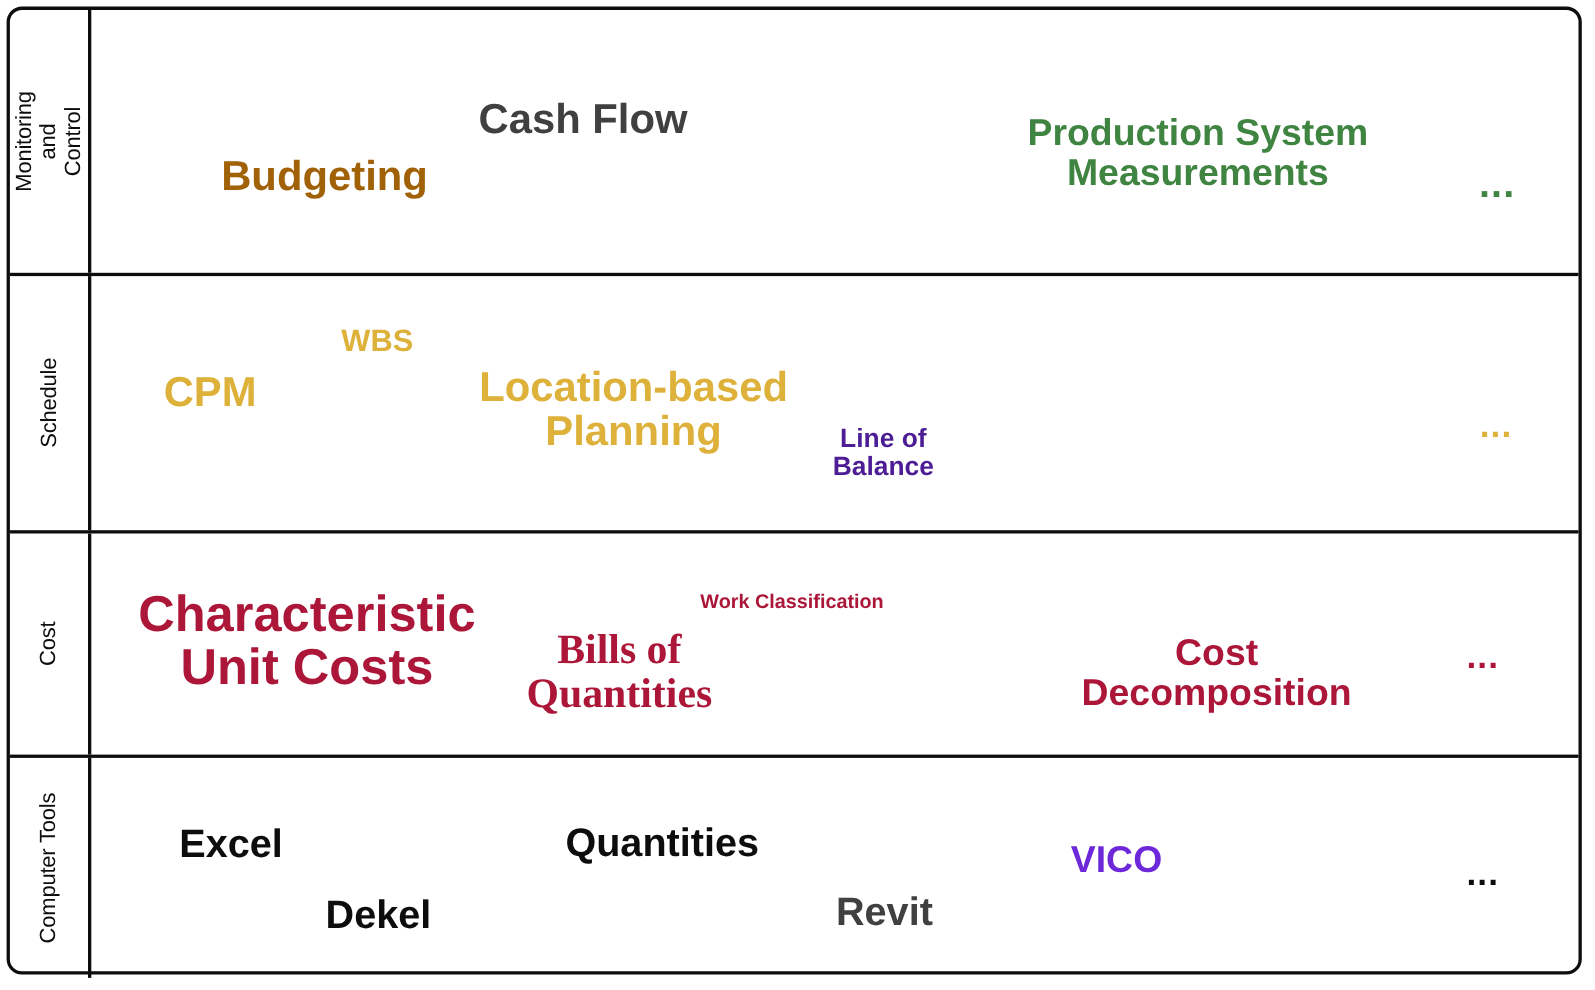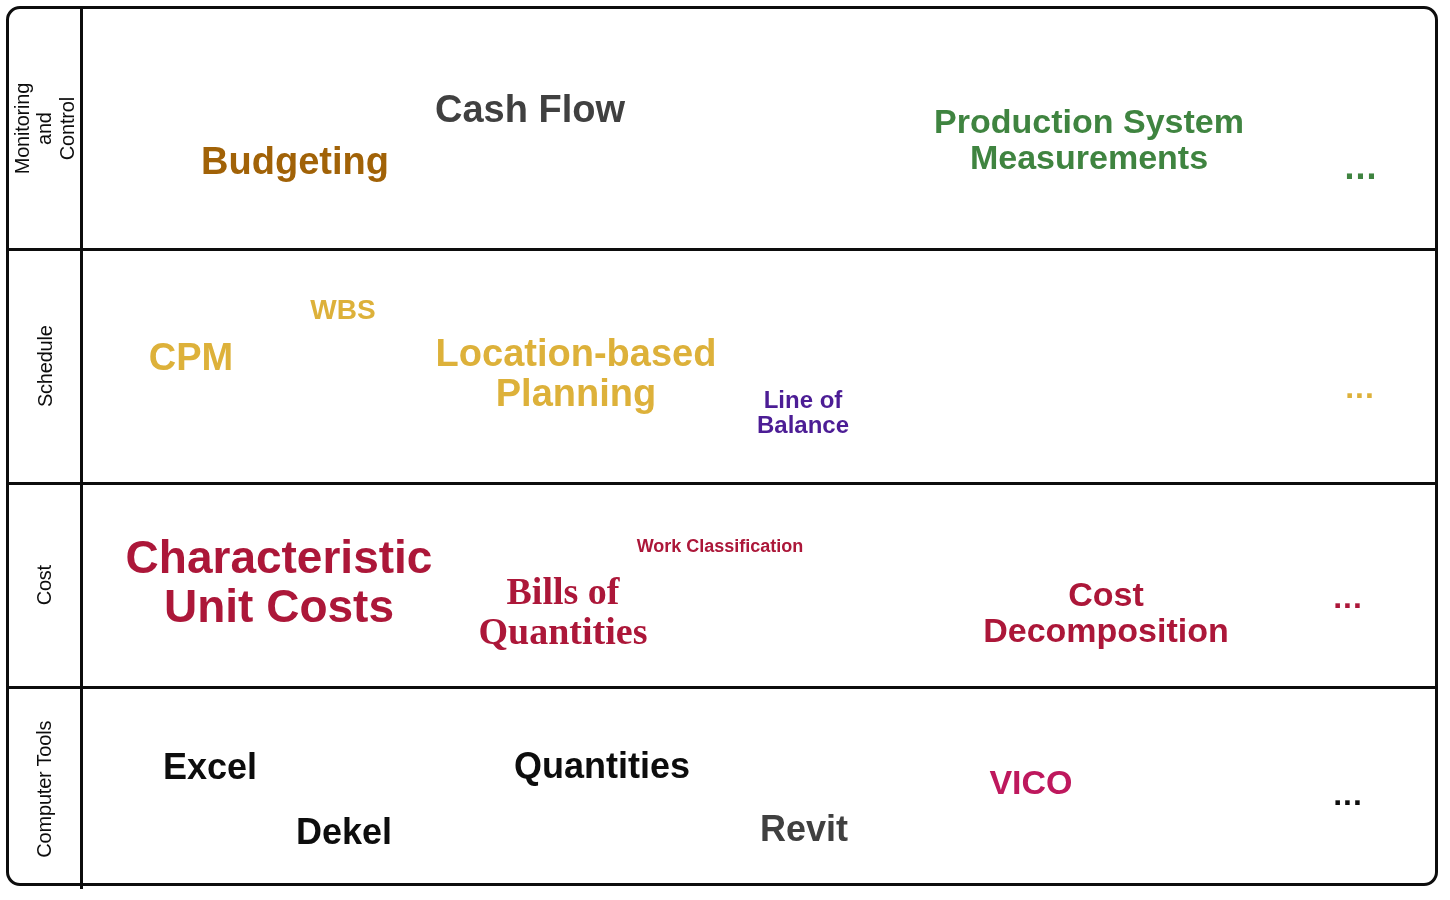--- a/index.html
+++ b/index.html
@@ -142,17 +142,17 @@
     </div>
     <div class="matrix-row" style="top: 680px; height: 200px;">
       <div class="row-label-cell">
         <div class="row-label-text">Computer Tools</div>
       </div>
       <div class="row-content">
         <div class="term" style="left: 127px; top: 78px; font-size: 36px; color: rgb(13, 13, 13); text-align: center;">Excel</div>
         <div class="term" style="left: 261px; top: 143px; font-size: 36px; color: rgb(13, 13, 13);">Dekel</div>
         <div class="term" style="left: 519px; top: 77px; font-size: 36px; color: rgb(13, 13, 13);">Quantities</div>
         <div class="term" style="left: 721px; top: 140px; font-size: 36px; color: #404040;">Revit</div>
-        <div class="term" style="left: 932px; top: 93px; font-size: 34px; color: #be185d; margin-left: 16px;">VICO</div>
+        <div class="term" style="left: 932px; top: 93px; font-size: 34px; color: #6d28d9;">VICO</div>
         <div class="ellipsis" style="left: 1265px; top: 105px; font-size: 32px; color: rgb(13, 13, 13);">...</div>
       </div>
     </div>
   </div>
 
 </body></html>

